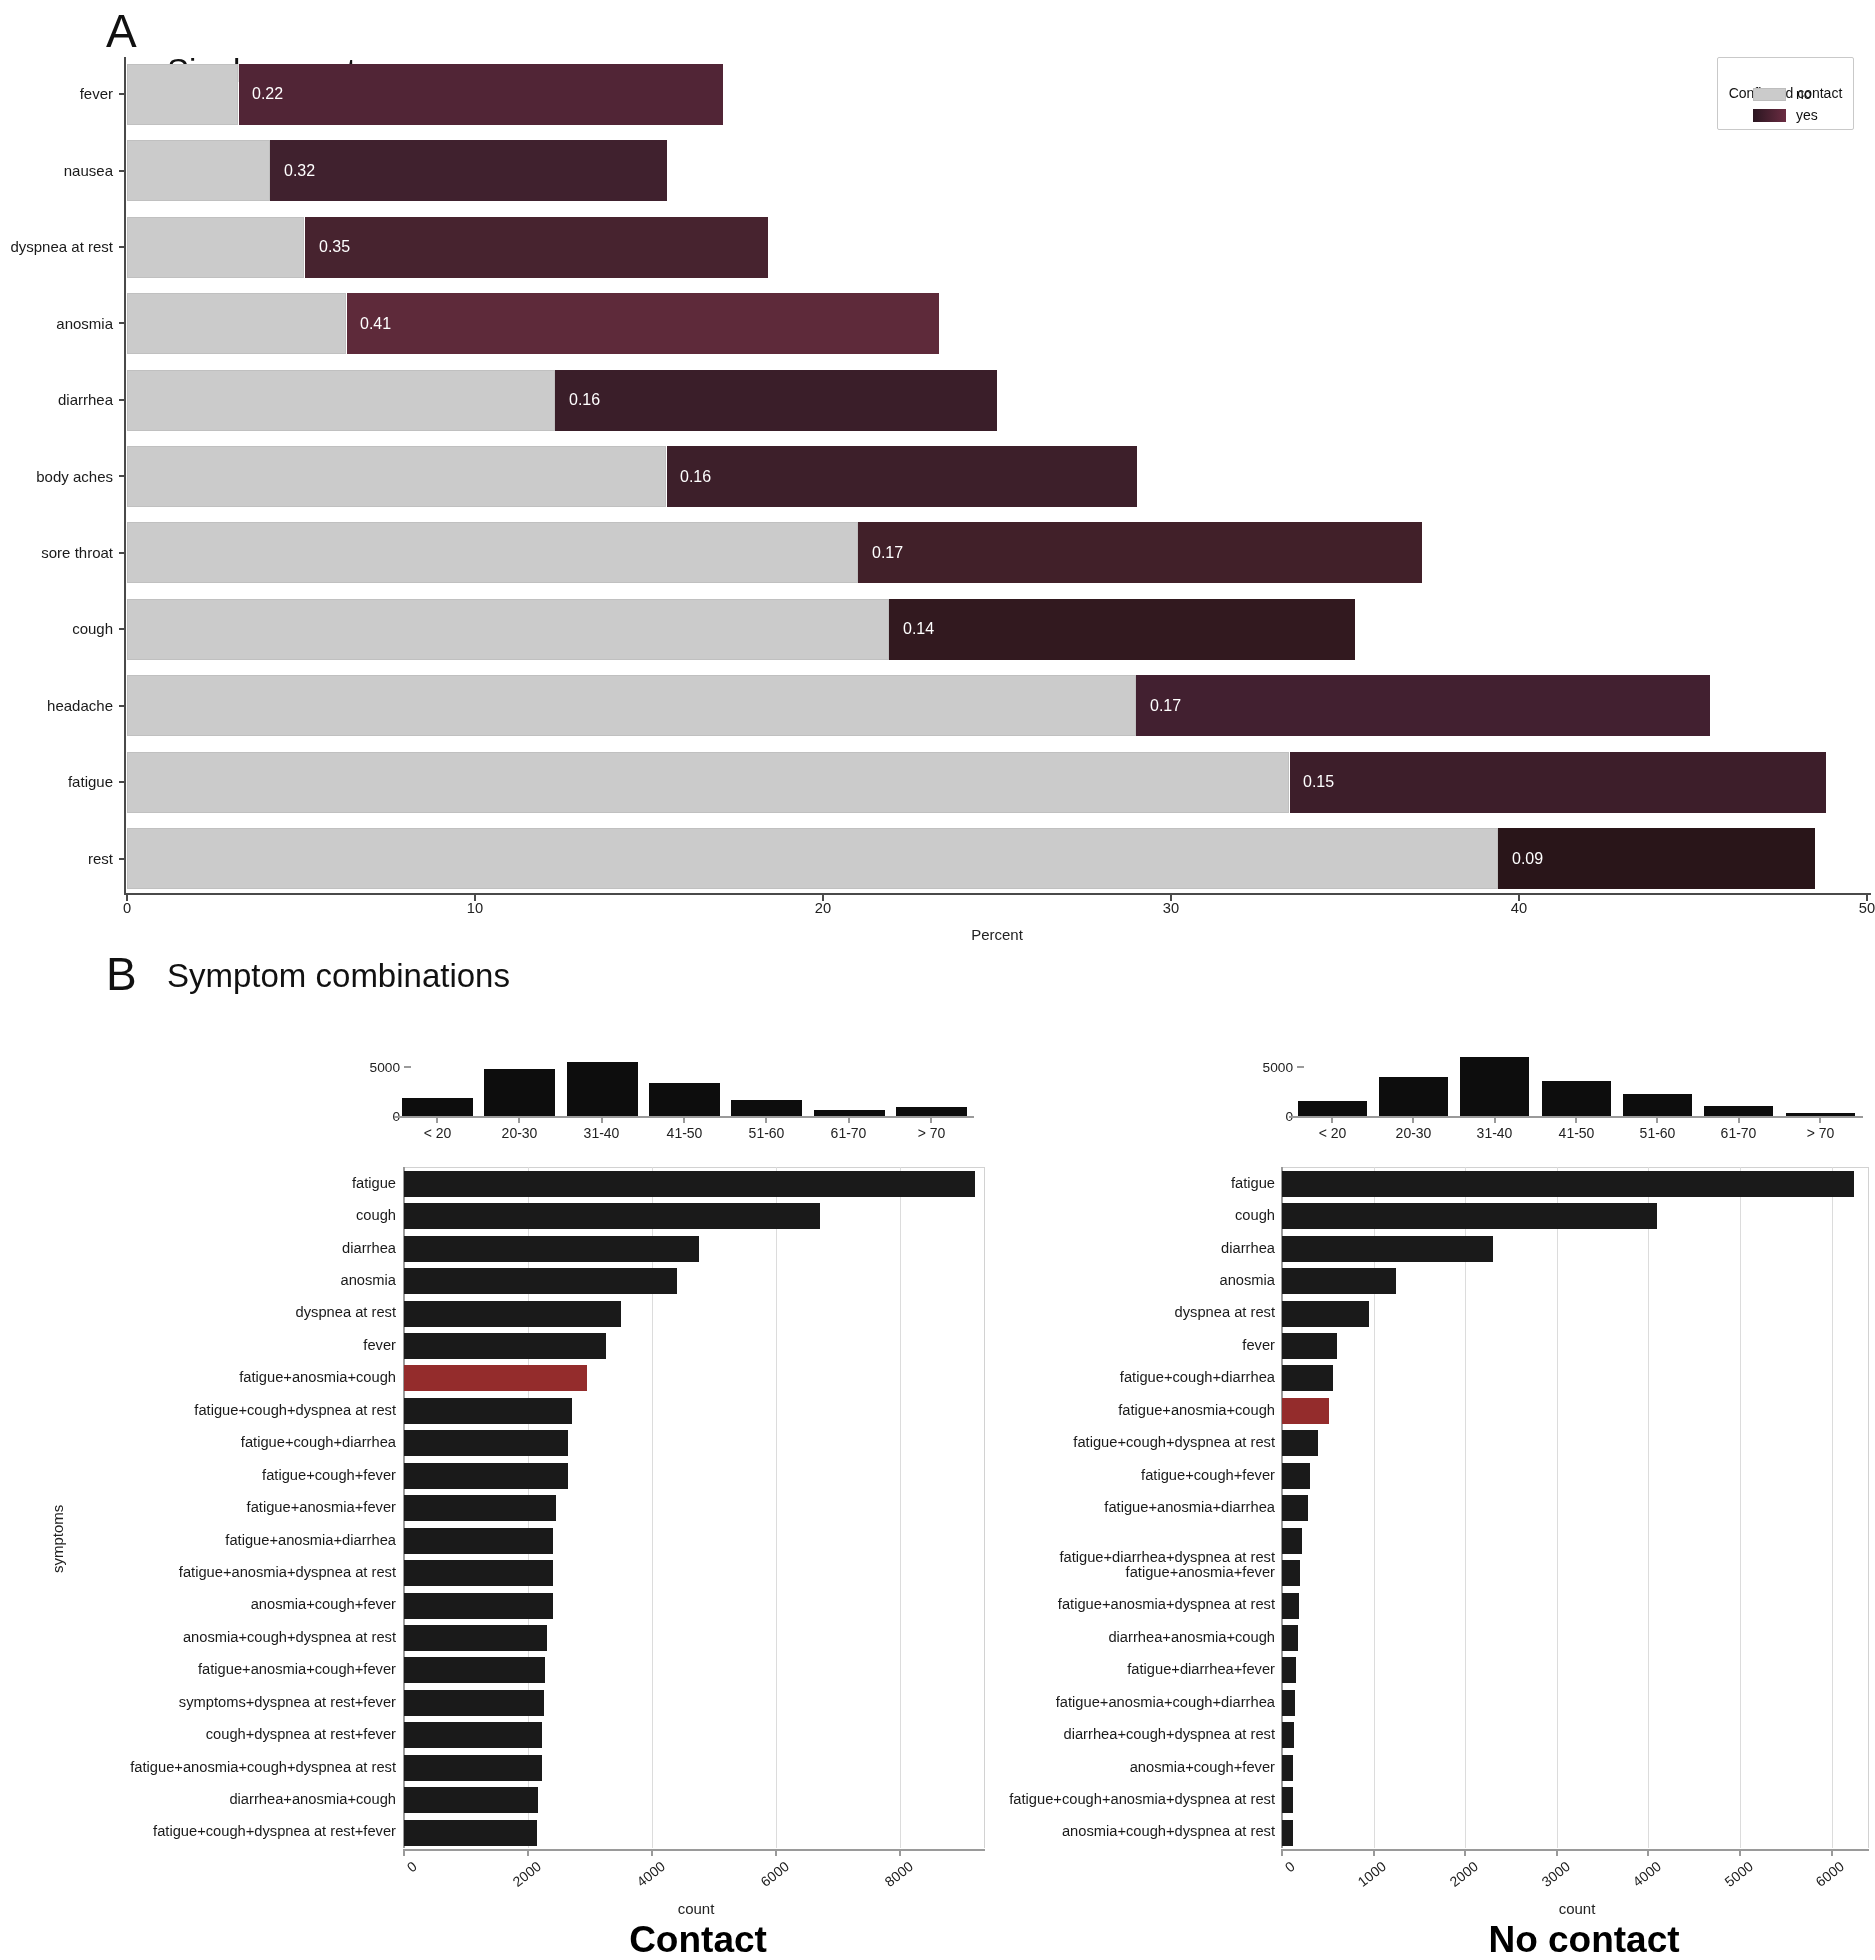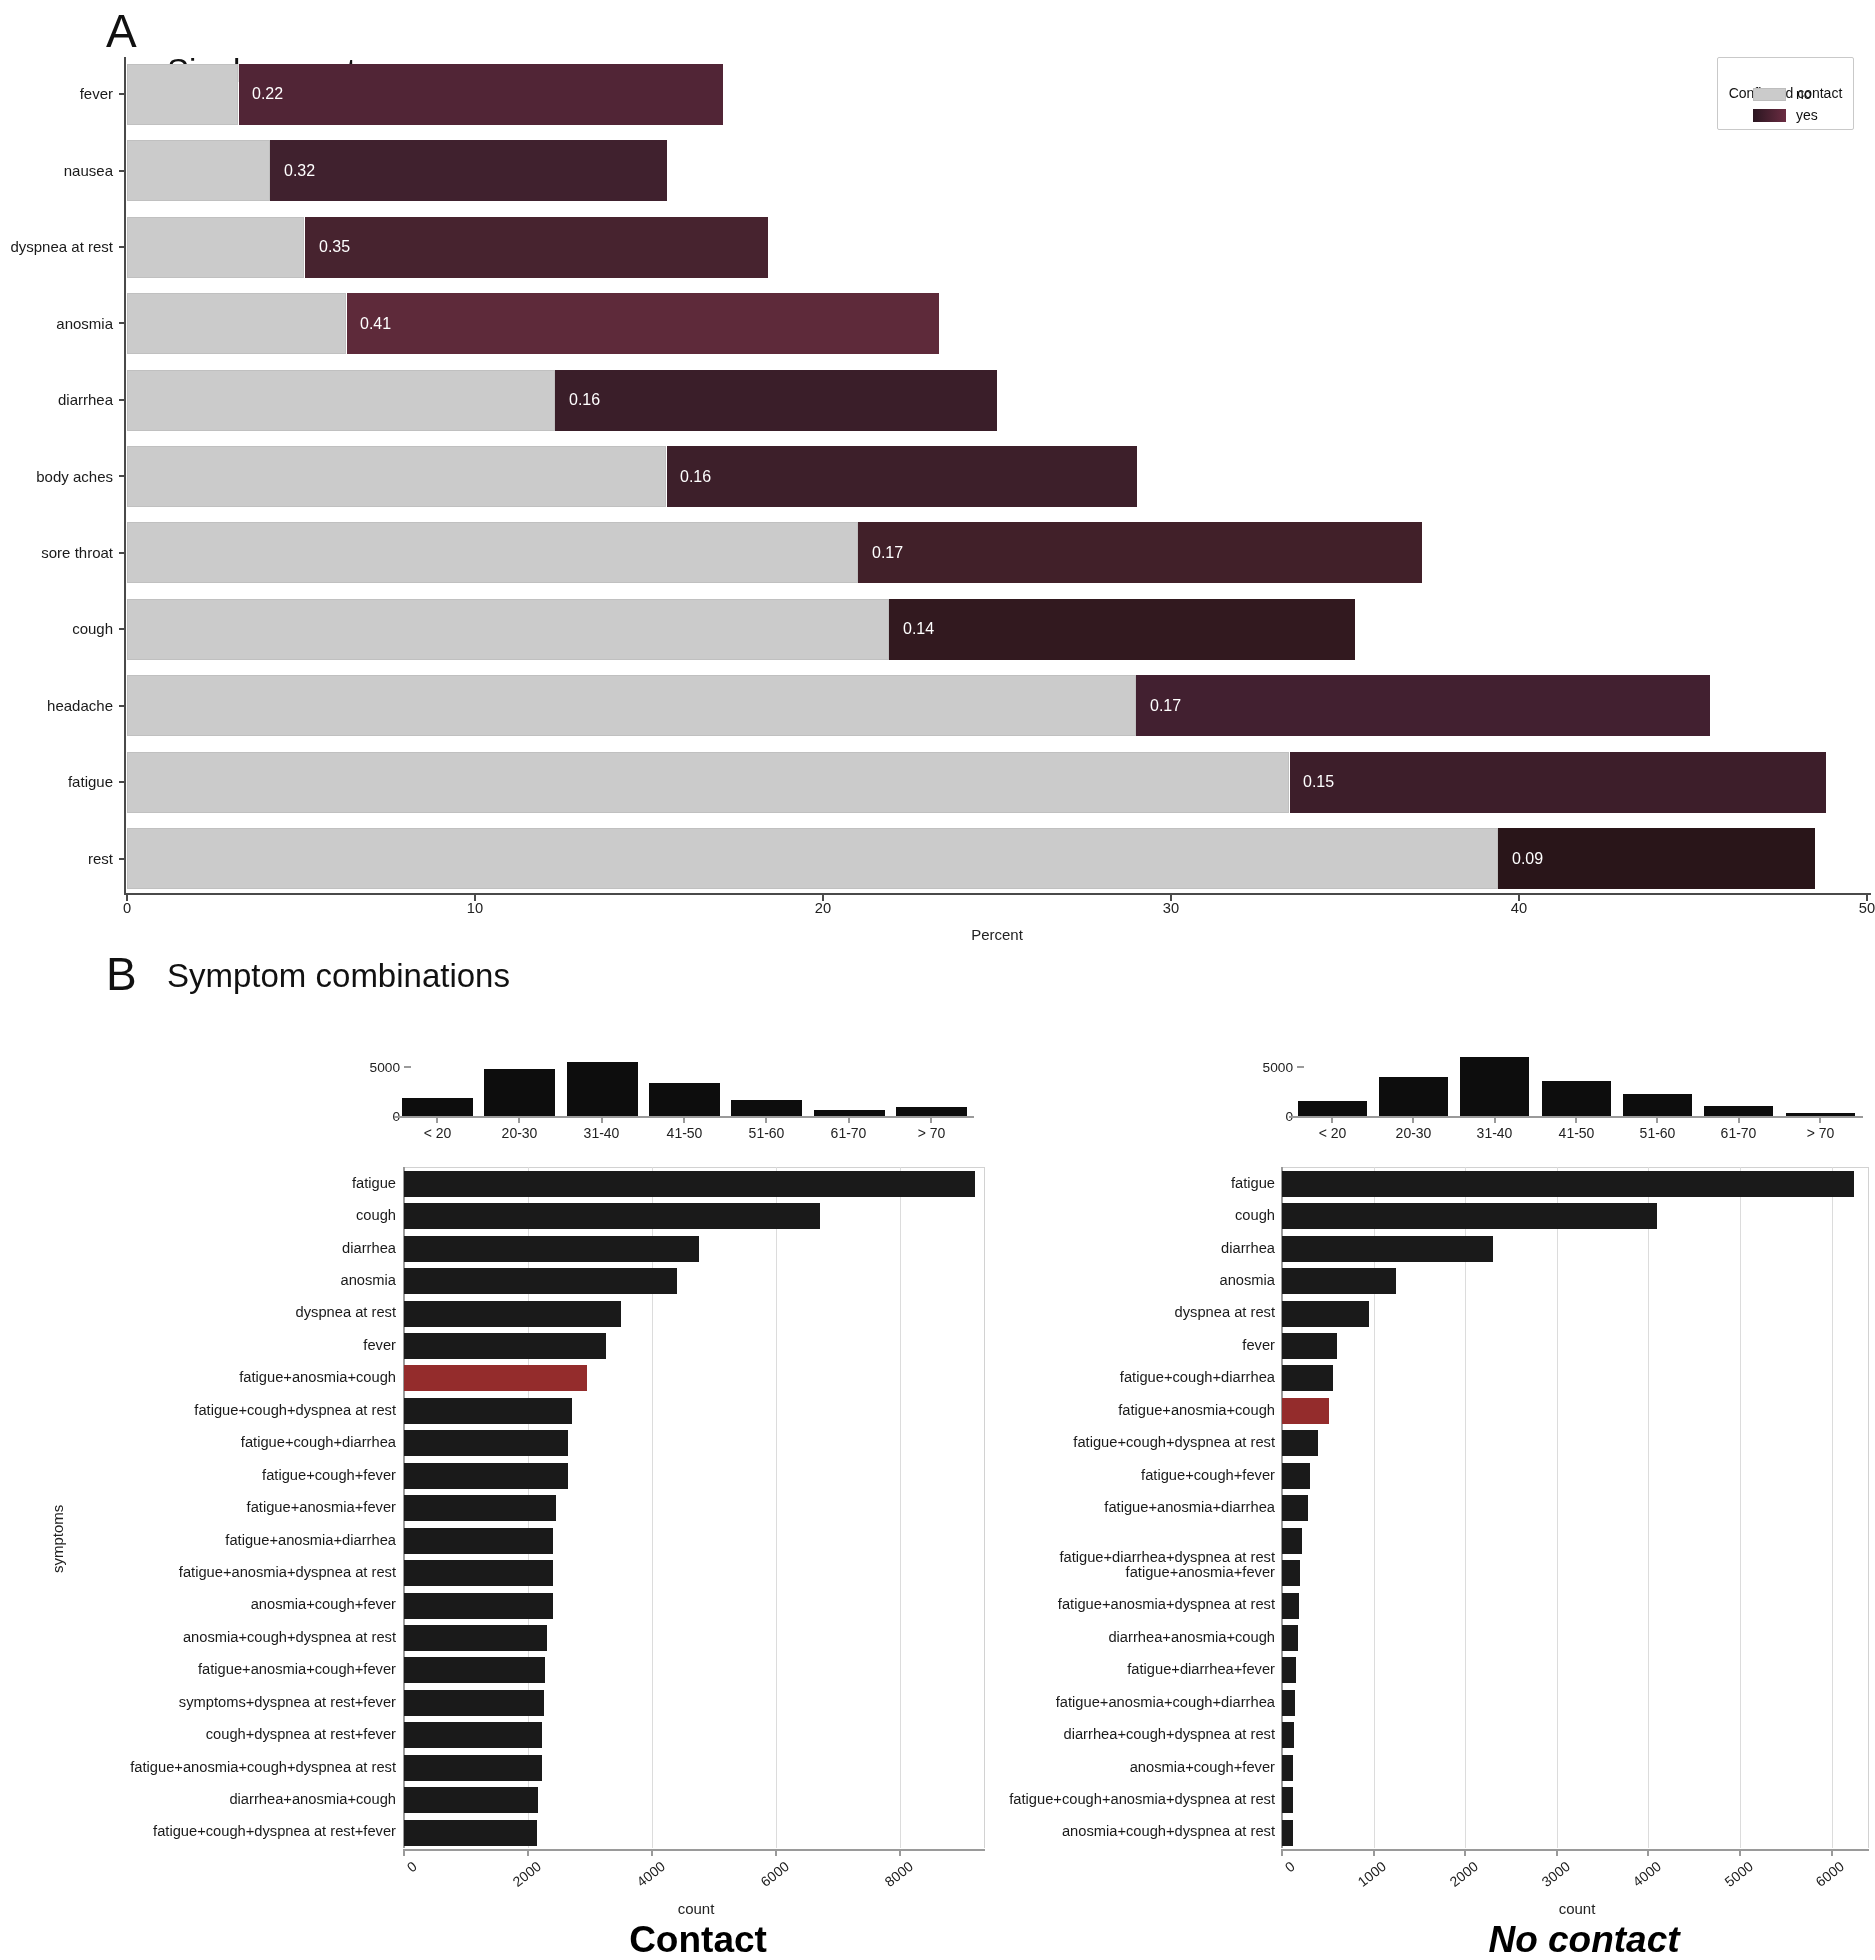--- a/index.html
+++ b/index.html
@@ -54,21 +54,21 @@
 
   <div class="abs panel-tag" style="left:106px;top:947px;">B</div>
   <div class="abs panel-title" style="left:167px;top:957px;">Symptom combinations</div>
 
   <div class="abs ylabel-rot" style="left:49px;top:1573px;">symptoms</div>
 
   <div class="abs xlabel" style="left:696px;top:1900px;">count</div>
   <div class="abs xlabel" style="left:1577px;top:1900px;">count</div>
 
   <div class="abs big-title" style="left:698px;top:1919px;">Contact</div>
-  <div class="abs big-title" style="left:1584px;top:1919px;font-style:italic;">No contact</div>
+  <div class="abs big-title" style="left:1584px;top:1919px;">No contact</div>
 
   <div id="dyn" class="abs" style="left:0;top:0;width:1875px;height:1960px;">
       <div class="axisline" style="left: 124px; top: 57px; width: 2px; height: 836px;"></div>
       <div class="axisline" style="left: 119px; top: 93px; width: 5.9px; height: 2px;"></div>
       <div class="rowlab" style="left: 0px; width: 113px; top: 86px;">fever</div>
       <div class="bar" style="left: 127px; top: 64px; width: 111px; height: 61px; background: rgb(203, 203, 203); box-shadow: rgb(192, 192, 192) 0px 0px 0px 1px inset;"></div>
       <div class="bar" style="left: 239px; top: 64px; width: 484px; height: 61px; background: rgb(81, 37, 54);"></div>
       <div class="valuelab" style="left: 252px; top: 85px;">0.22</div>
       <div class="axisline" style="left: 119px; top: 170px; width: 5.9px; height: 2px;"></div>
       <div class="rowlab" style="left: 0px; width: 113px; top: 163px;">nausea</div>

